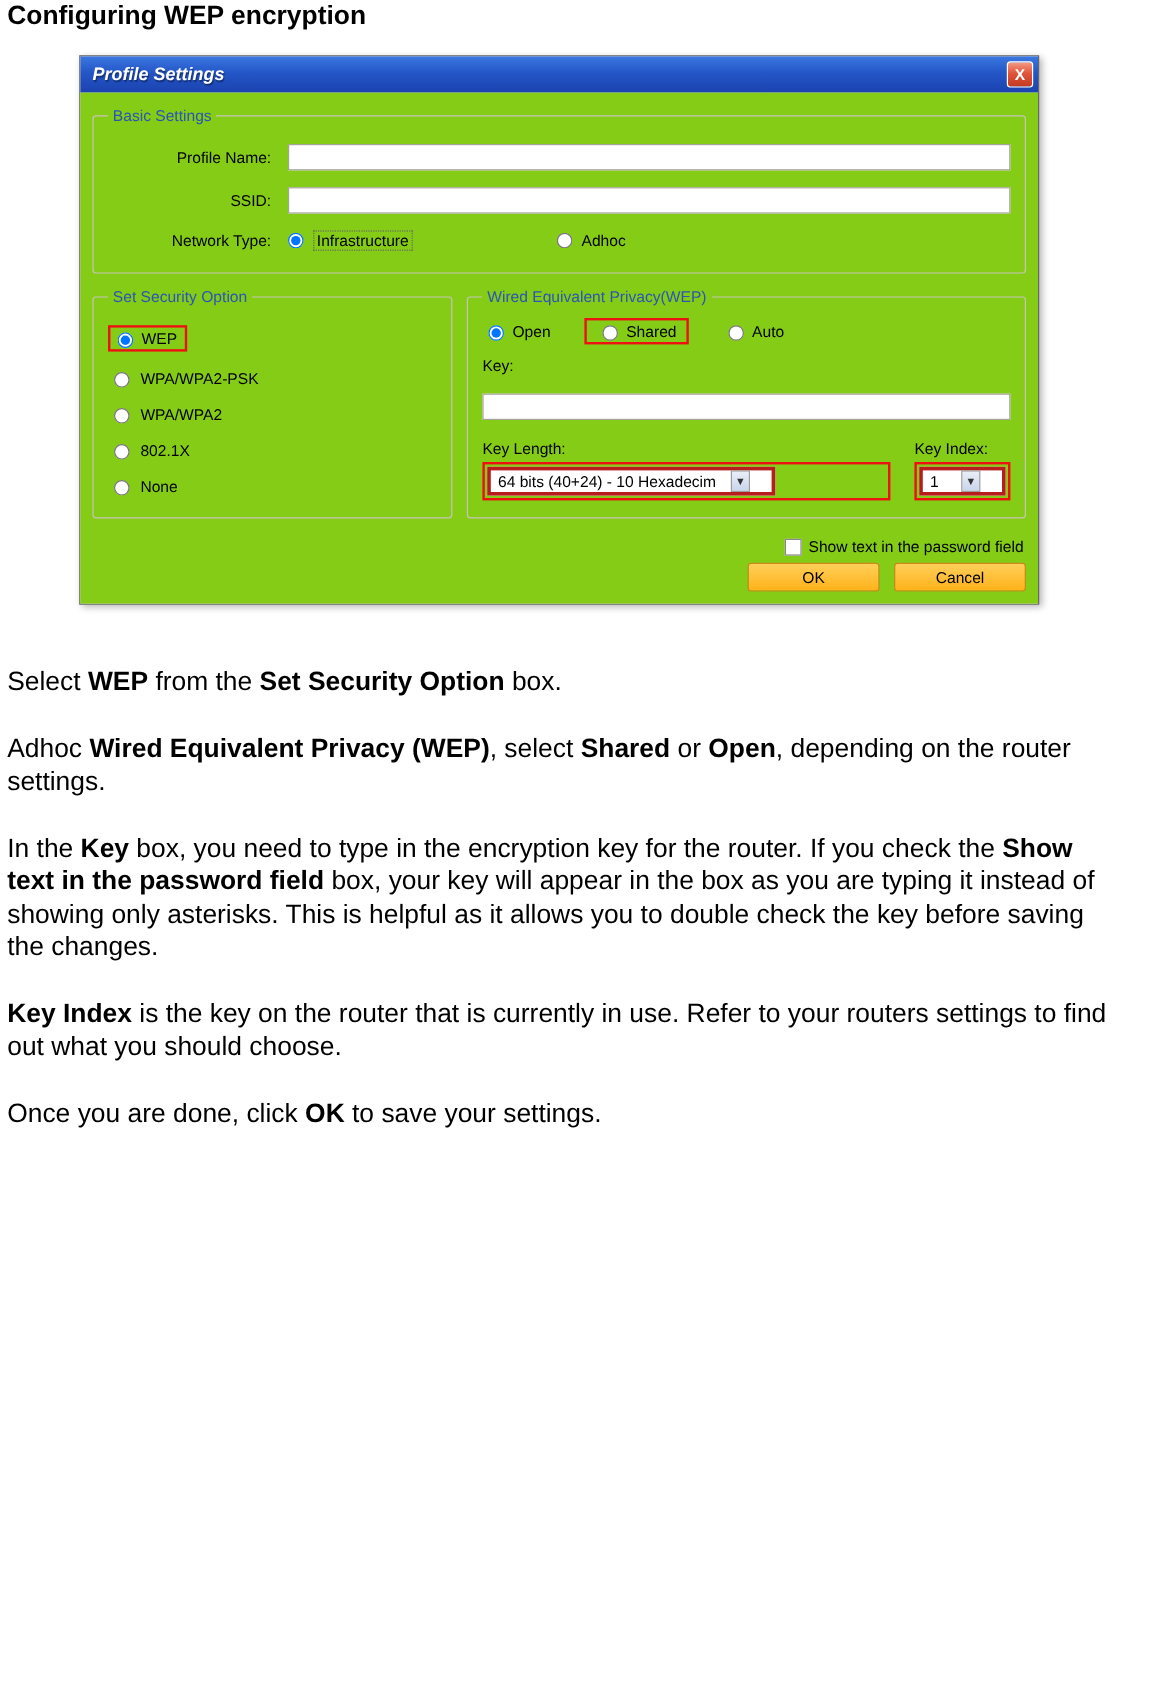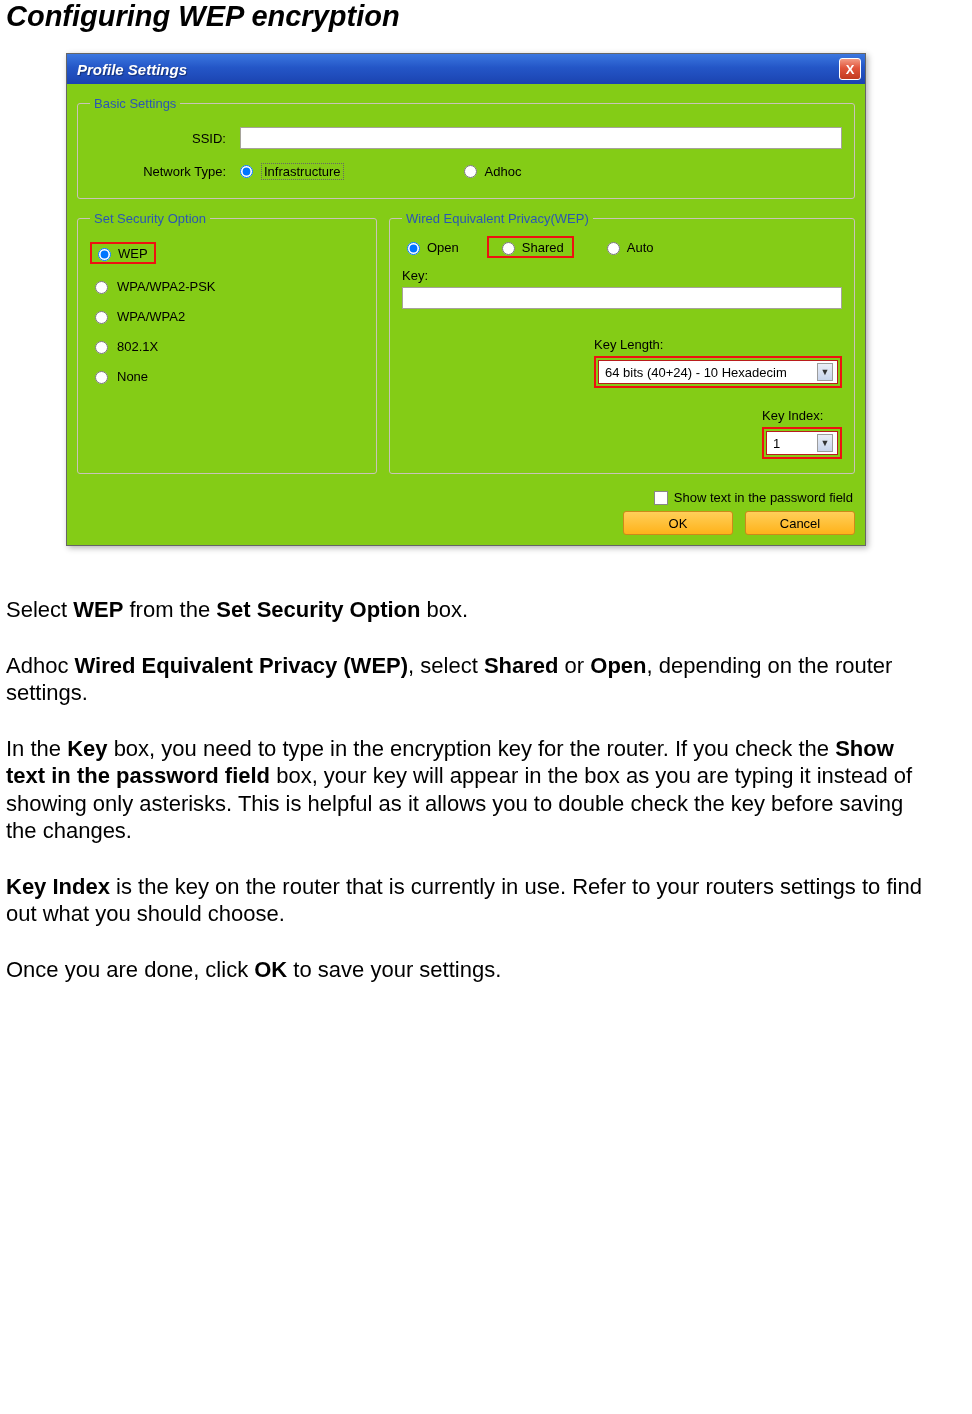--- a/index.html
+++ b/index.html
@@ -8,23 +8,22 @@
     padding: 0;
     font-family: Arial, Helvetica, sans-serif;
     background: #fff;
     color: #000;
     width: 972px;
   }
   .page {
     padding: 0 40px 40px 6px;
   }
   .heading {
-    font-style: italic;
     font-weight: bold;
-    font-size: 29px;
+    font-size: 22px;
     margin: 0 0 20px 0;
   }
   .screenshot-wrap {
     margin-left: 60px;
     margin-bottom: 50px;
   }
   .dialog {
     width: 800px;
     border: 1px solid #666;
     box-shadow: 2px 2px 6px rgba(0,0,0,0.3);
@@ -111,25 +110,25 @@
     margin: 6px 0 14px 0;
     font-size:13px;
   }
   .red-box { border: 2px solid #e11; padding:1px 6px 1px 1px; display:inline-flex; align-items:center; gap:4px;}
   .wep-row { display:flex; align-items:center; gap:28px; margin-bottom:10px;}
   .wep-row label { display:flex; align-items:center; gap:4px; font-size:13px;}
   .field-stack { display:flex; gap:20px; align-items:flex-end; margin-top:4px;}
   .stack-item { display:flex; flex-direction:column; gap:4px; }
   .combo {
     height:24px;
-    border:1px solid #b91c1c;
+    border:3px solid #b91c1c;
     background:#fff;
     display:flex;
     align-items:center;
-    padding:0 4px 0 6px;
+    padding:0 18px 0 6px;
     font-size:13px;
     justify-content:space-between;
   }
   .combo .arrow {
     width:16px; height:18px;
     background: linear-gradient(#eaeef6,#c8d5ec);
     border:1px solid #9c9c9c;
     display:flex; align-items:center; justify-content:center;
     font-size:9px; color:#333;
   }
@@ -167,20 +166,24 @@
       <div class="titlebar">
         <span class="titlebar-title">Profile Settings</span>
         <div class="close-btn">
           <span>X</span>
         </div>
       </div>
       <div class="dialog-body">
         <fieldset>
           <legend>Basic Settings</legend>
           <div class="form-row">
+            <div class="lbl-col">Profile Name:</div>
+            <input class="txt" value="" style="">
+          </div>
+          <div class="form-row">
             <div class="lbl-col">SSID:</div>
             <input class="txt" value="" style="">
           </div>
           <div class="form-row" style="margin-bottom:4px;">
             <div class="lbl-col">Network Type:</div>
             <div class="radio-row" style="flex:1; gap:120px;">
               <label class="radio-row">
                 <input type="radio" checked="" style="">
                 <span class="dotted-focus">Infrastructure</span>
               </label>
@@ -230,23 +233,23 @@
                 </label>
               <label class="red-box" style="padding:1px 8px;">
                   <input type="radio" style="">
                   <span>Shared</span>
                 </label>
               <label>
                   <input type="radio" style="">
                   <span>Auto</span>
                 </label>
             </div>
-            <div style="font-size:13px; margin-bottom:4px;">Key:</div>
+            <div style="font-size:13px; margin-bottom:16px;">Key:</div>
             <input class="txt" style="width: 100%;" value="">
-            <div class="field-stack" style="margin-top:28px;flex-direction:column;">
+            <div class="field-stack" style="margin-top:16px;">
               <div class="stack-item" style="flex:1;">
                 <span style="font-size:13px;">Key Length:</span>
                 <span class="red-box" style="padding:2px;">
                   <span class="combo" style="width:240px;">
                     <span>64 bits (40+24) - 10 Hexadecim</span>
                     <span class="arrow">▼</span>
                   </span>
                 </span>
               </div>
               <div class="stack-item">

